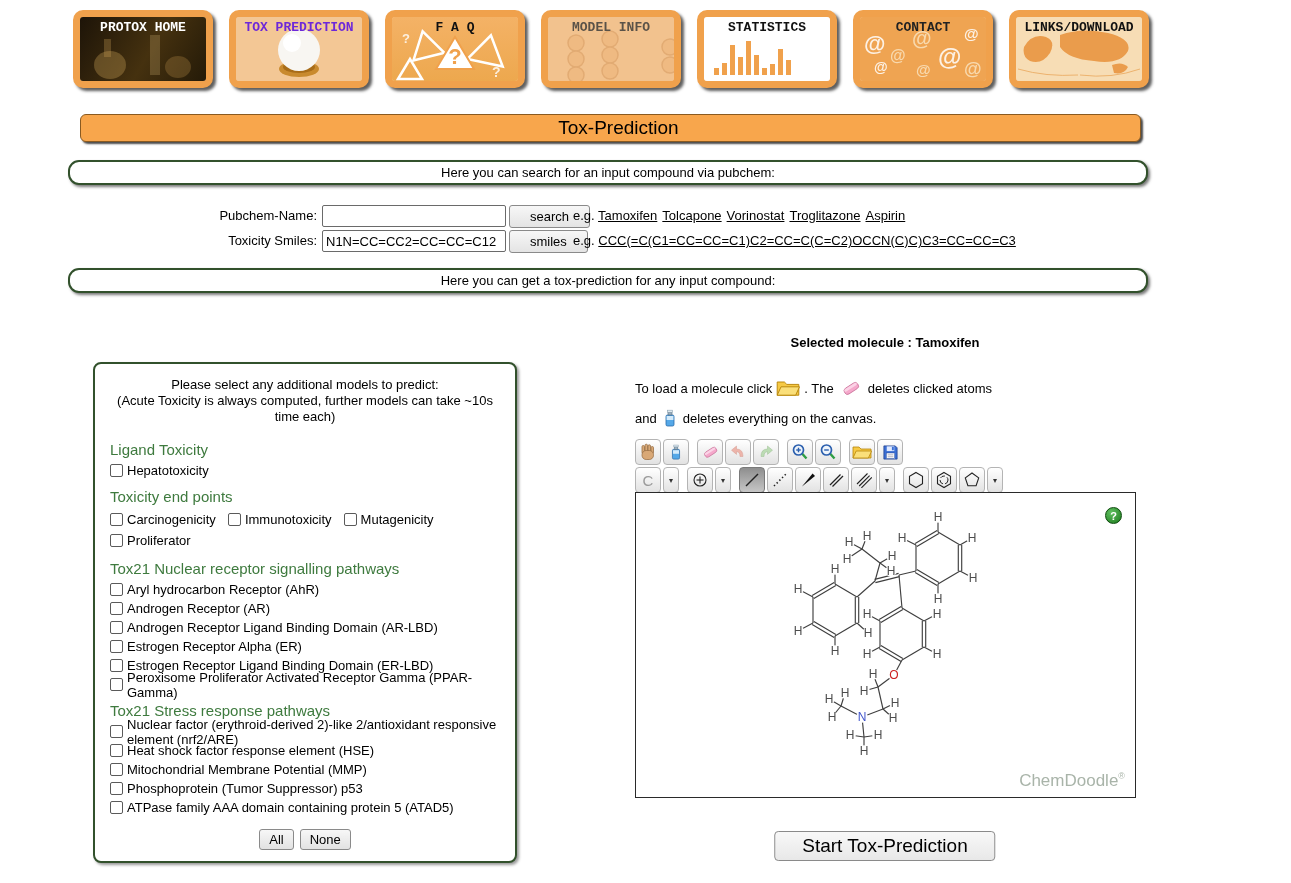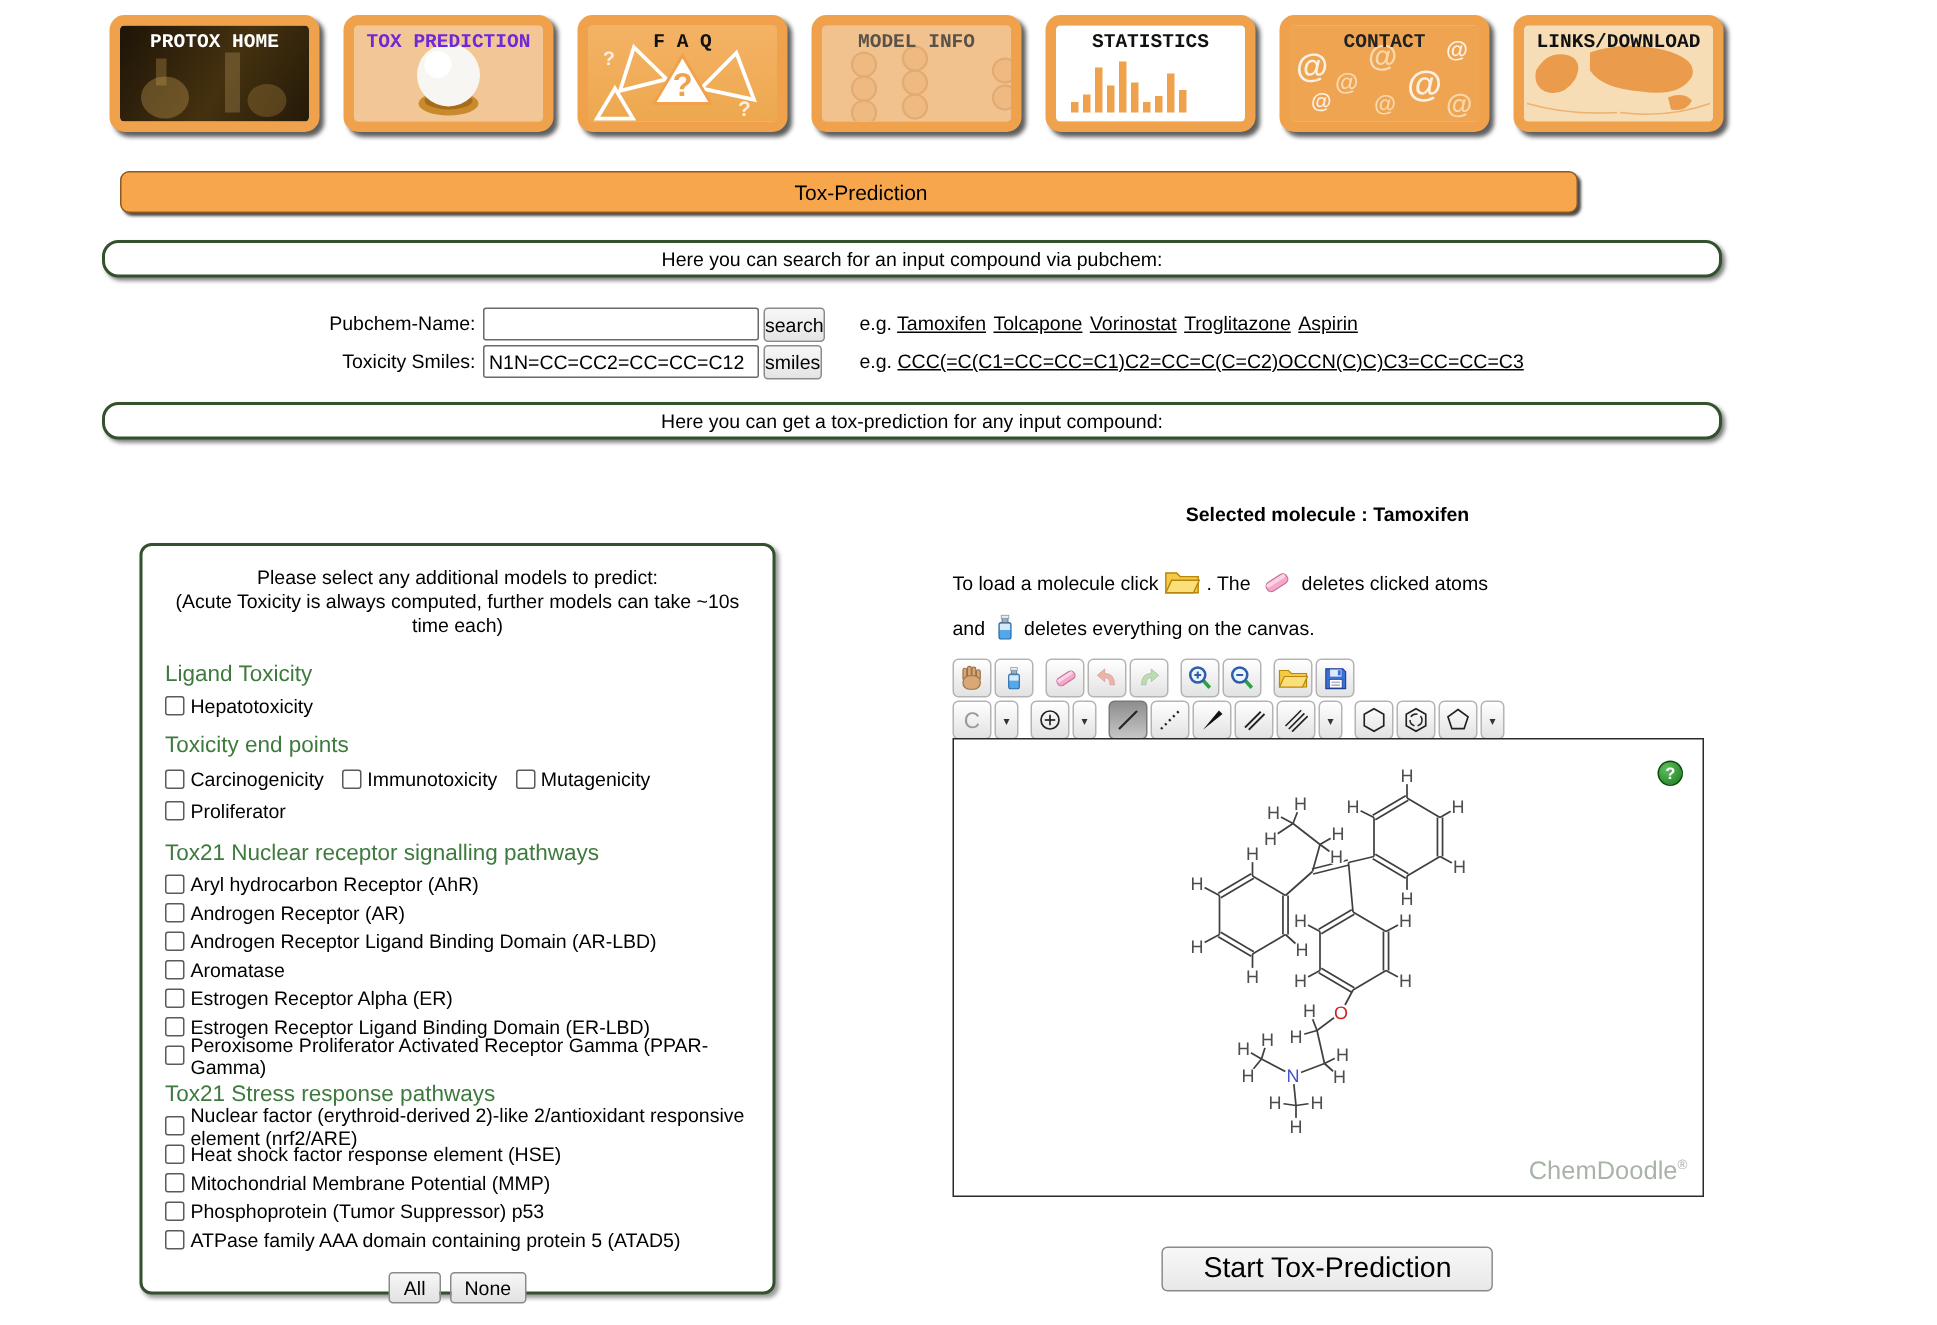--- a/index.html
+++ b/index.html
@@ -9,33 +9,33 @@
   
   .nav-btn { position: absolute; top: 10px; width: 140px; height: 78px;
     border: 7px solid #f0a14c; border-radius: 10px; overflow: hidden;
     box-shadow: 3px 3px 3px rgba(40,40,40,.75); cursor: pointer; background: #f6c58f; }
   .nav-label { position: absolute; top: 3px; left: 0; right: 0; text-align: center;
     font-family: "Liberation Mono", monospace; font-weight: bold; font-size: 13px;
     letter-spacing: 0px; z-index: 3; white-space: nowrap; }
   .nav-art { position: absolute; inset: 0; z-index: 1; }
 
   
-  .title-bar { position: absolute; left: 80px; top: 114px; width: 972px; height: 28px;
+  .title-bar { position: absolute; left: 80px; top: 114px; width: 1061px; height: 28px;
     background: #f8a64c; border: 1px solid #8a5a20; border-radius: 6px;
-    box-shadow: 2px 2px 2px #4a4a4a; text-align: center; font-size: 14px; line-height: 26px; padding-left: 16px; }
+    box-shadow: 2px 2px 2px #4a4a4a; text-align: center; font-size: 19px; line-height: 26px; padding-left: 16px; }
   .green-banner { position: absolute; left: 68px; width: 1080px; height: 25px;
     background: #fff; border: 2px solid #32512c; border-radius: 11px;
     box-shadow: 2px 2px 3px #7a7a7a; text-align: center; font-size: 13px; line-height: 21px; }
 
   
   .form-label { position: absolute; width: 167px; left: 150px; text-align: right; font-size: 13px; line-height: 22px; }
   .txt-input { position: absolute; left: 322px; width: 184px; height: 22px; border: 1px solid #6a6a6a;
     border-radius: 2px; font-size: 13px; font-family: "Liberation Sans", sans-serif; padding: 0 3px; background: #fff; }
   .small-btn { position: absolute; left: 509px; height: 23px; border: 1px solid #8a8a8a; border-radius: 3px;
-    background: linear-gradient(#f7f7f7,#e4e4e4); font-size: 13px; padding: 0 0;
+    background: linear-gradient(#f7f7f7,#e4e4e4); font-size: 13px; padding: 0 20px;
     font-family: "Liberation Sans", sans-serif; cursor: pointer; }
   .eg-row { position: absolute; left: 573px; font-size: 13px; line-height: 22px; white-space: nowrap; }
   .eg-row a { color: #000; text-decoration: underline; cursor: pointer; margin-right: 5px; }
 
   
   .models-panel { position: absolute; left: 93px; top: 362px; width: 424px; height: 501px;
     background: #fff; border: 2px solid #32512c; border-radius: 8px; box-shadow: 2px 2px 3px #9a9a9a;
     padding: 13px 15px; font-size: 13px; }
   .panel-intro { text-align: center; line-height: 16px; margin-bottom: 16px; }
   .group-heading { color: #3e7a3e; font-size: 15px; margin: 9px 0 4px 0; }
@@ -256,24 +256,20 @@
             <span class="cb"></span>
             <span>Aryl hydrocarbon Receptor (AhR)</span>
           </label>
           <label class="cb-line">
             <span class="cb"></span>
             <span>Androgen Receptor (AR)</span>
           </label>
           <label class="cb-line">
             <span class="cb"></span>
             <span>Androgen Receptor Ligand Binding Domain (AR-LBD)</span>
-          </label>
-          <label class="cb-line">
-            <span class="cb"></span>
-            <span>Aromatase</span>
           </label>
           <label class="cb-line">
             <span class="cb"></span>
             <span>Estrogen Receptor Alpha (ER)</span>
           </label>
           <label class="cb-line">
             <span class="cb"></span>
             <span>Estrogen Receptor Ligand Binding Domain (ER-LBD)</span>
           </label>
           <label class="cb-line">

